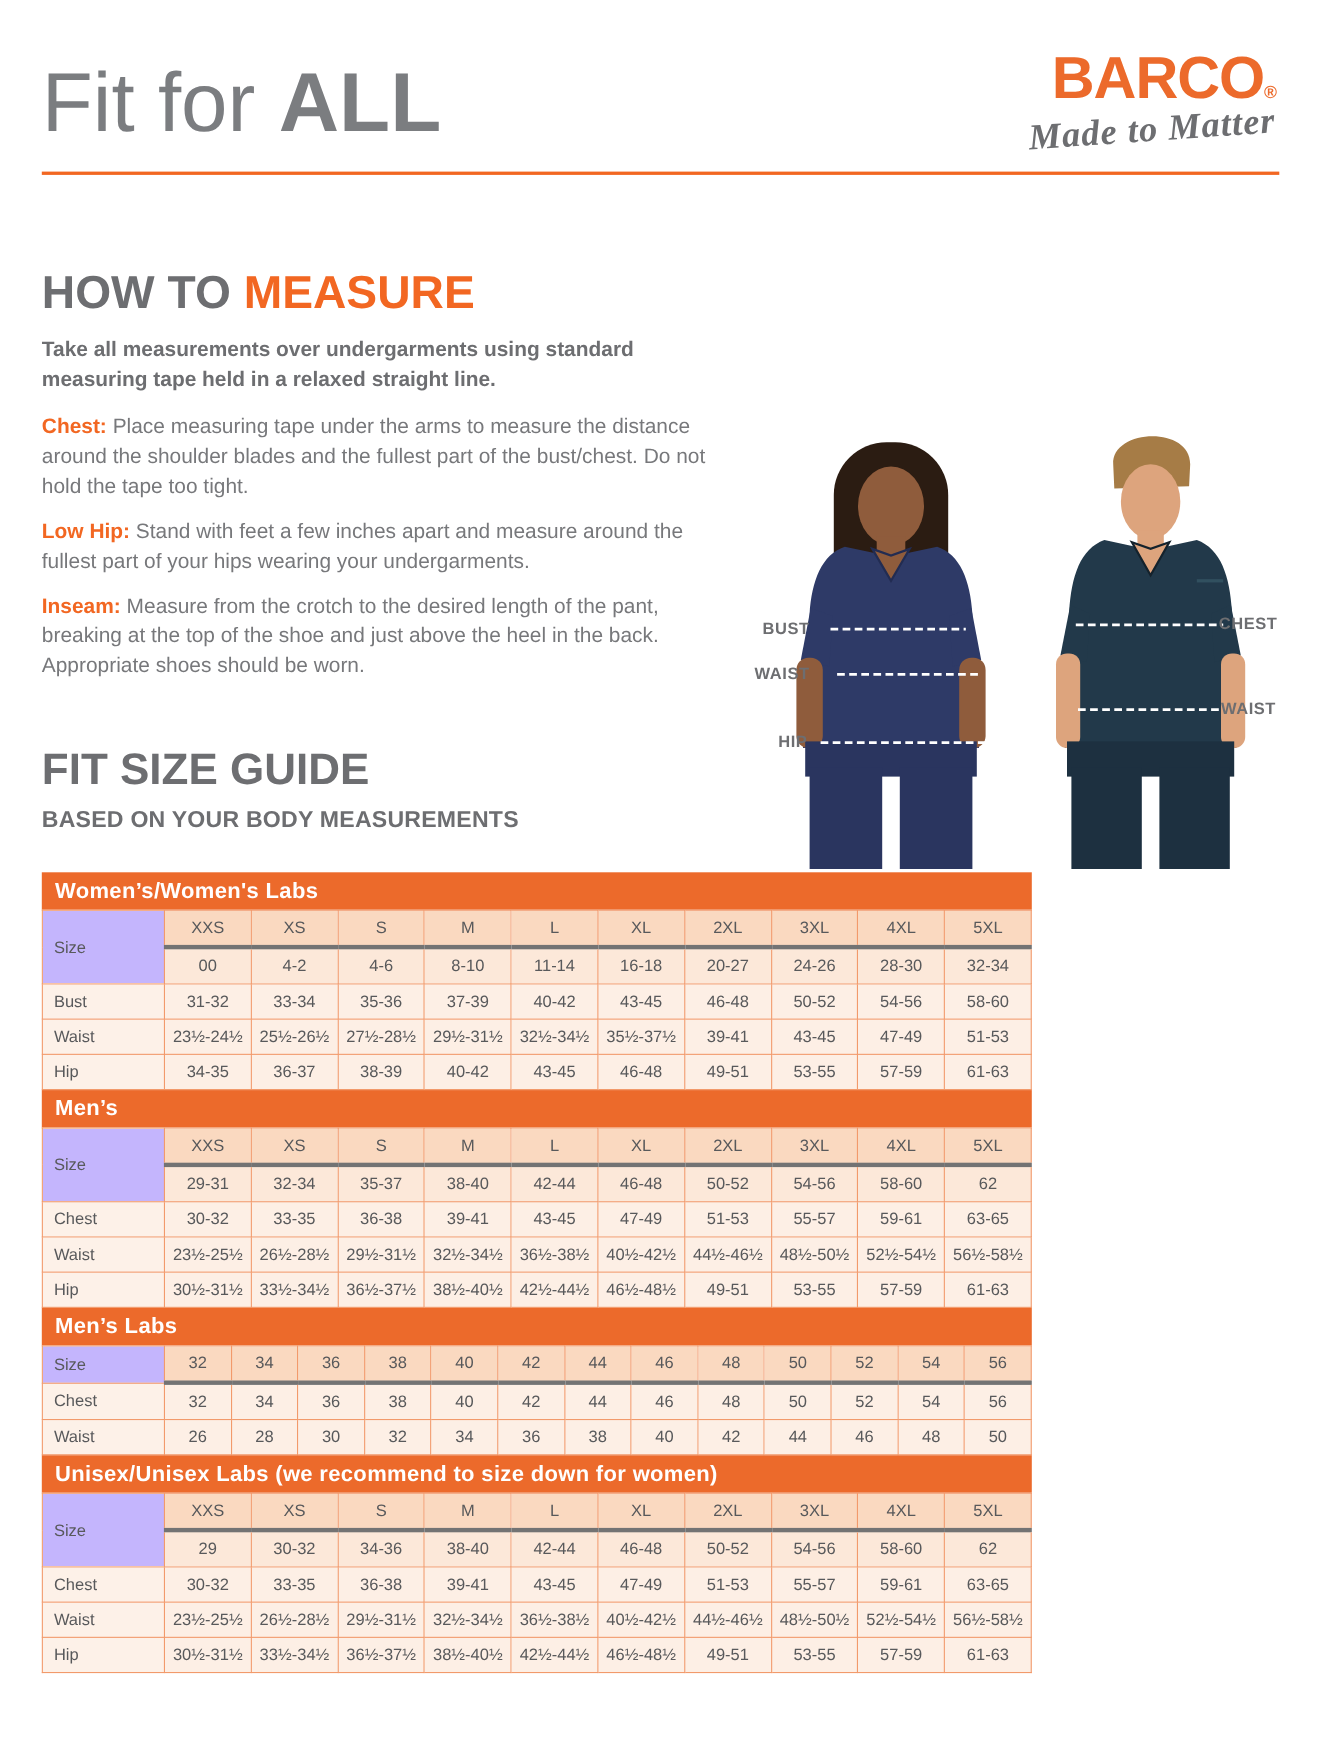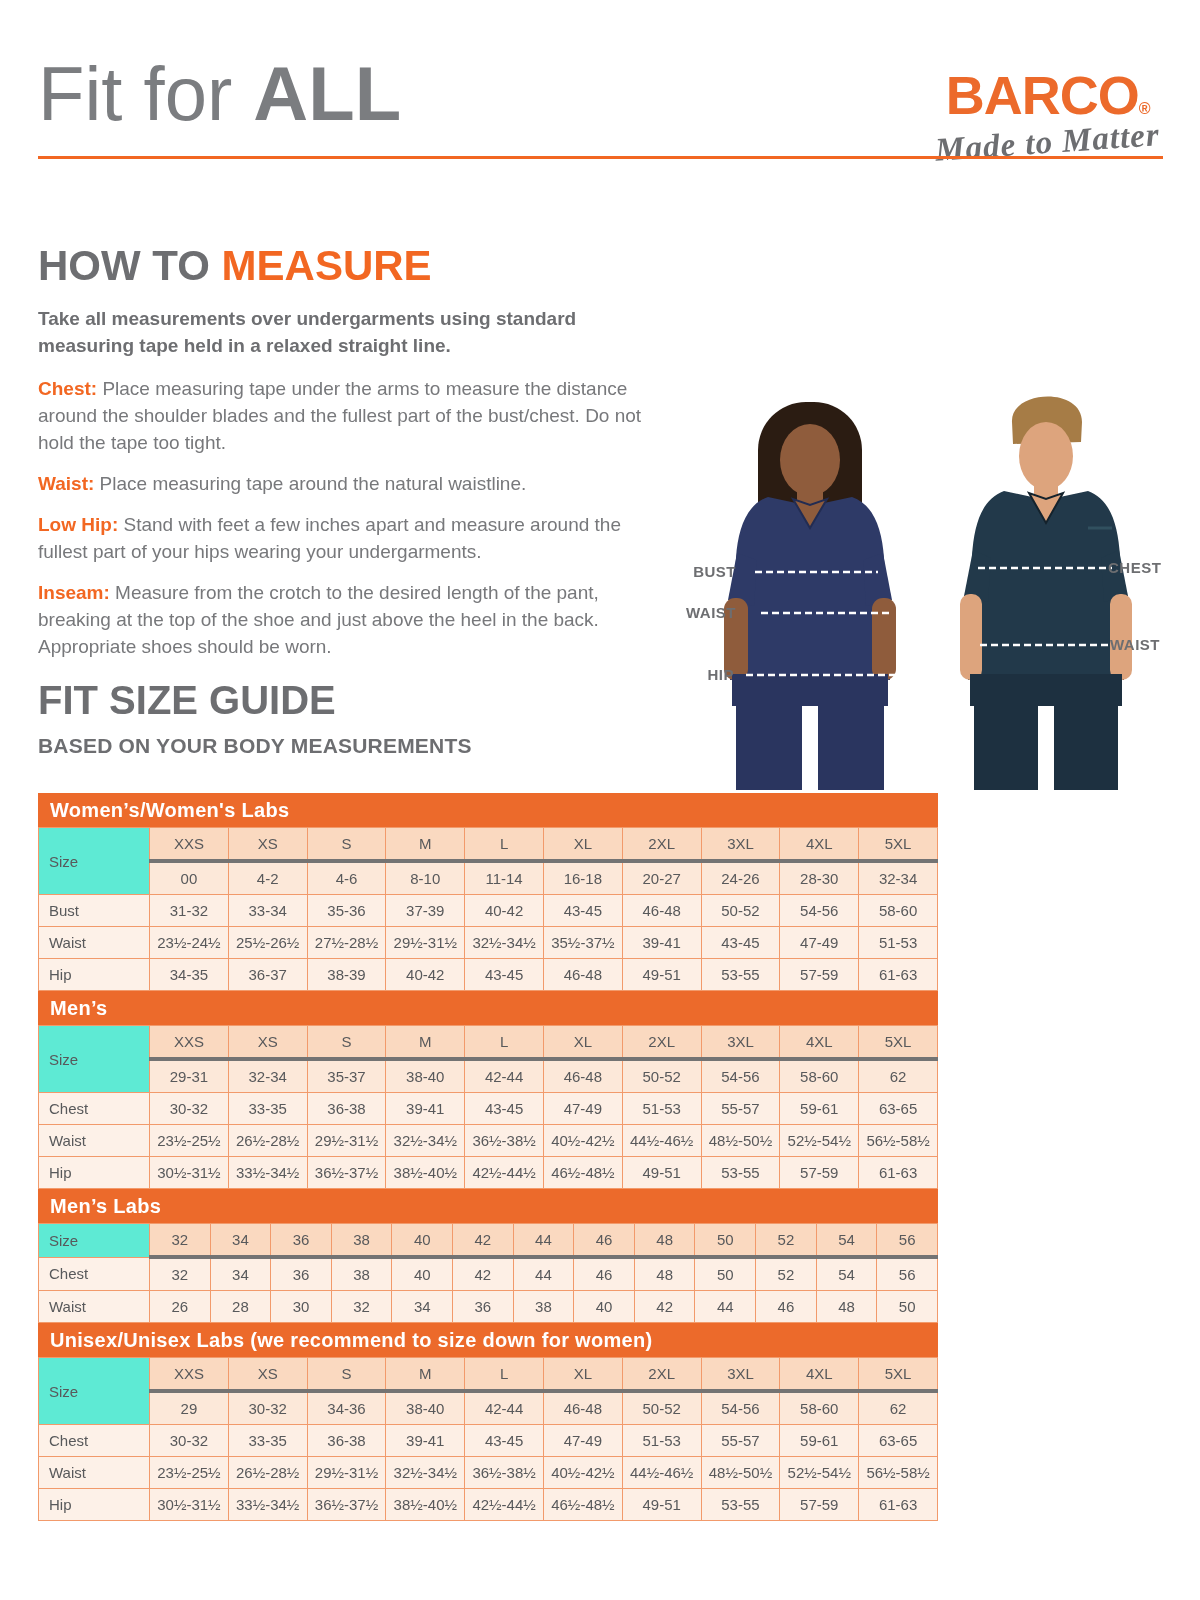--- a/index.html
+++ b/index.html
@@ -3,21 +3,21 @@
 <meta charset="utf-8">
 <style>
   html,body{margin:0;padding:0;background:#fff;}
   .page{position:relative;width:1200px;height:1600px;background:#fff;overflow:hidden;
         font-family:"Liberation Sans", sans-serif;color:#6D6E71;}
 
   
   .main-title{position:absolute;left:38px;top:52px;font-size:76px;line-height:1.1;color:#7B7D80;letter-spacing:0;}
   .main-title .t-reg{font-weight:normal;}
   .main-title .t-bold{font-weight:bold;}
-  .logo-block{position:absolute;right:40px;top:68px;text-align:center;margin-left:24px;}
+  .logo-block{position:absolute;right:40px;top:44px;text-align:right;margin-left:24px;}
   .logo-text{font-size:54px;font-weight:bold;color:#EC6A2B;letter-spacing:-1px;line-height:1;}
   .logo-reg{font-size:16px;vertical-align:baseline;color:#EC6A2B;}
   .logo-tagline{font-family:"Liberation Serif", serif;font-style:italic;font-weight:bold;
                 font-size:33px;color:#6D6E71;transform:rotate(-4deg);margin-top:2px;letter-spacing:1px;}
   .header-rule{position:absolute;left:38px;width:1125px;top:156px;height:3px;background:#F26722;}
 
   
   .htm{position:absolute;left:38px;top:245px;width:612px;}
   .htm h2{margin:0 0 18px 0;font-size:42px;line-height:1;letter-spacing:0;}
   .htm h2 .h-gray{color:#6D6E71;font-weight:bold;}
@@ -36,21 +36,21 @@
   .fsg-head h2{margin:0;font-size:40px;font-weight:bold;color:#6D6E71;line-height:1;}
   .fsg-head .sub{margin-top:14px;font-size:21px;font-weight:bold;color:#6D6E71;letter-spacing:.2px;text-align:center;}
 
   
   .tables{position:absolute;left:38px;top:793px;width:900px;}
   .table-banner{background:#EC6A2B;color:#fff;font-weight:bold;font-size:20px;
                 padding:6px 12px;letter-spacing:.3px;line-height:22px;}
   .size-table{width:100%;border-collapse:collapse;table-layout:fixed;font-size:15px;color:#58595B;}
   .size-table th,.size-table td{border:1px solid #F29A6B;padding:7px 3px;text-align:center;
                 font-weight:normal;overflow:hidden;white-space:nowrap;}
-  .size-table th.corner{width:97px;text-align:left;padding-left:10px;background:#5eead4;vertical-align:middle;}
+  .size-table th.corner{width:97px;text-align:left;padding-left:10px;background:#c4b5fd;vertical-align:middle;}
   .size-header-row th.size-cell{background:#FAD9C0;font-weight:normal;color:#58595B;border-bottom:4px solid #737373;}
   .numeric-row td{background:#FCE8D9;}
   .data-row th{background:#FDF1E8;text-align:left;padding-left:10px;}
   .data-row td{background:#FDEFE5;}
 </style>
 </head>
 <body>
 
 <div class="page">
 
@@ -60,21 +60,20 @@
   <div class="logo-block">
     <div class="logo-text"><span>BARCO</span><sup class="logo-reg">®</sup></div>
     <div class="logo-tagline">Made to Matter</div>
   </div>
   <div class="header-rule"></div>
 
   <div class="htm">
     <h2><span class="h-gray">HOW TO </span><span class="h-orange">MEASURE</span></h2>
     <p class="intro">Take all measurements over undergarments using standard measuring tape held in a relaxed straight line.</p>
     <p class="item"><span class="lead">Chest:</span><span> Place measuring tape under the arms to measure the distance around the shoulder blades and the fullest part of the bust/chest. Do not hold the tape too tight.</span></p>
-    <p class="item"><span class="lead">Waist:</span><span> Place measuring tape around the natural waistline.</span></p>
     <p class="item"><span class="lead">Low Hip:</span><span> Stand with feet a few inches apart and measure around the fullest part of your hips wearing your undergarments.</span></p>
     <p class="item"><span class="lead">Inseam:</span><span> Measure from the crotch to the desired length of the pant, breaking at the top of the shoe and just above the heel in the back. Appropriate shoes should be worn.</span></p>
   </div>
 
   <div class="figures">
     <svg width="520" height="412" viewBox="0 0 520 412">
 
       <rect x="98" y="24" width="104" height="156" rx="48" fill="#2B1C12"></rect>
       <ellipse cx="150" cy="82" rx="30" ry="36" fill="#8F5C3C"></ellipse>
       <rect x="137" y="110" width="26" height="18" fill="#8F5C3C"></rect>

